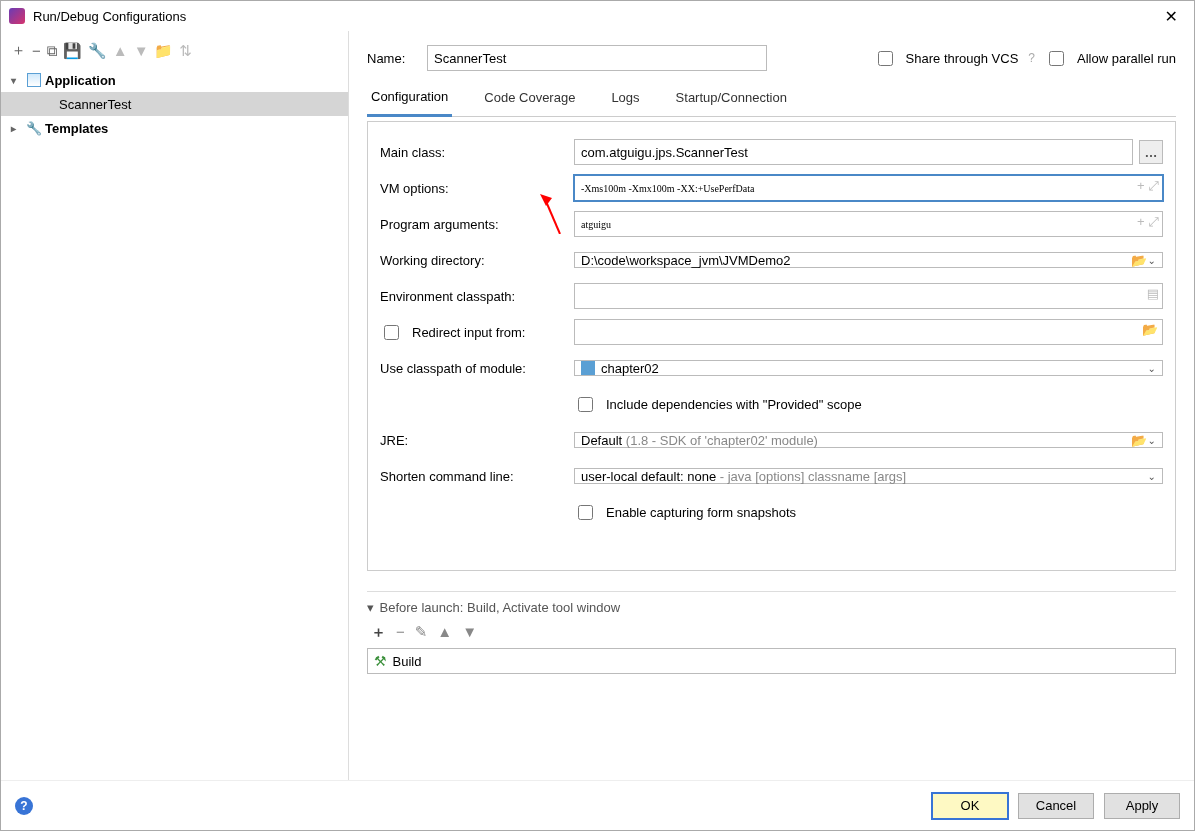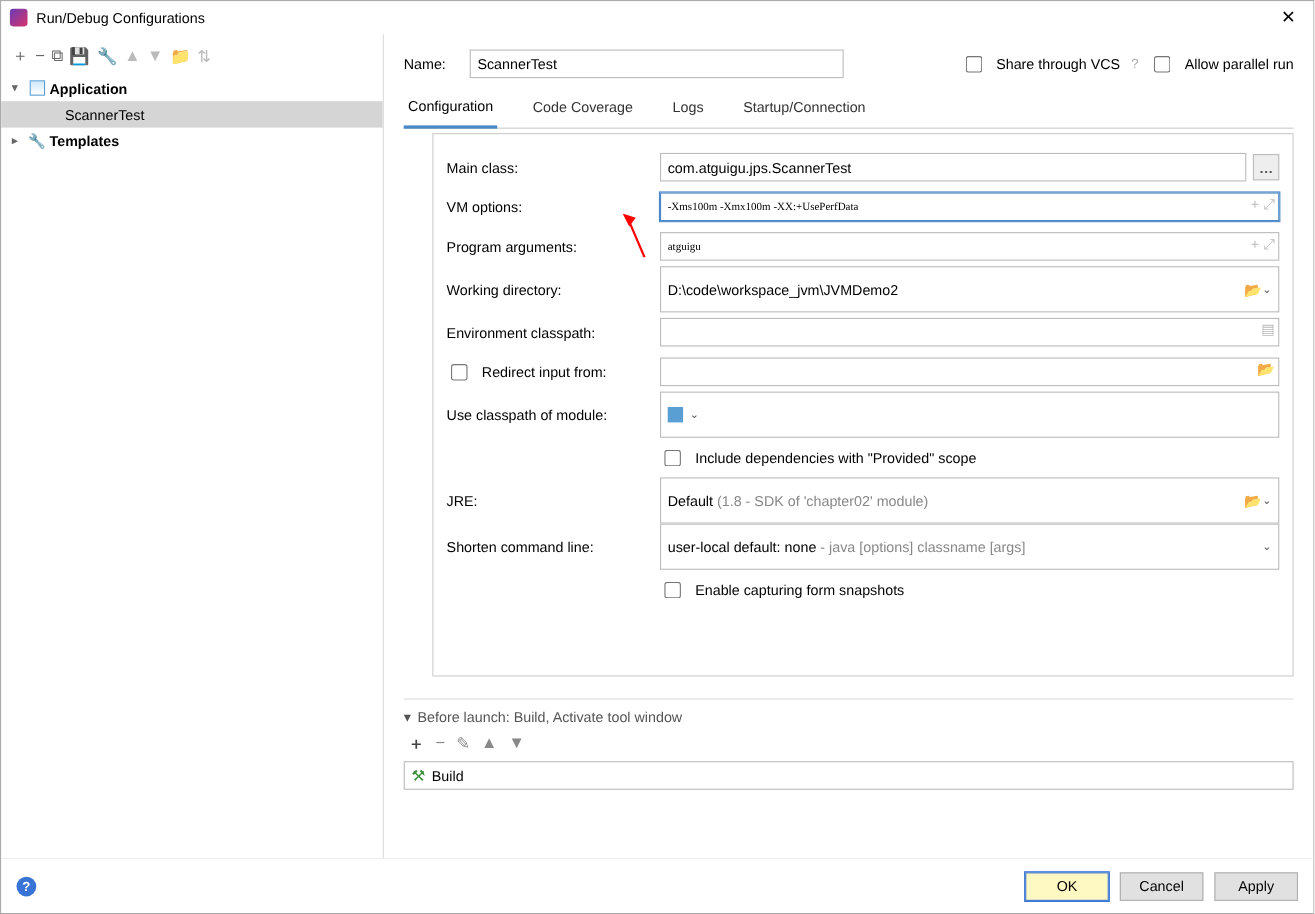--- a/index.html
+++ b/index.html
@@ -26,26 +26,26 @@
 .row { display: flex; align-items: center; gap: 10px; margin-bottom: 10px; }
 .name-label { width: 50px; }
 input[type=text] { height: 26px; border: 1px solid #bbb; padding: 2px 6px; background: #fff; }
 .name-input { width: 340px; }
 .chk { display: inline-flex; align-items: center; gap: 10px; }
 .chk input { width: 15px; height: 15px; }
 .help { color: #aaa; font-size: 12px; }
 .tabs { display: flex; border-bottom: 1px solid #ccc; gap: 28px; margin-bottom: 4px; align-items: center; }
 .tab { padding: 8px 4px 10px; cursor: pointer; color: #333; }
 .tab.active { color: #000; border-bottom: 3px solid #4a88c7; margin-bottom: -1px; }
-.form { border: 1px solid #ccc; padding: 12px 12px 60px; margin-bottom: 16px; margin-left: 26px; }
+.form { border: 1px solid #ccc; padding: 12px 12px 40px; margin-bottom: 16px; }
 .form-row { display: flex; align-items: center; min-height: 36px; gap: 8px; }
 .flabel { width: 186px; color: #000; }
 .fctrl { flex: 1; display: flex; align-items: center; gap: 6px; min-width: 0; }
 .fctrl input[type=text], .fctrl .select { flex: 1; min-width: 0; }
-.select { height: 42px; border: 1px solid #bbb; display: flex; align-items: center; padding: 0 6px; background: #fff; cursor: pointer; }
+.select { height: 16px; border: 1px solid #bbb; display: flex; align-items: center; padding: 0 6px; background: #fff; cursor: pointer; }
 .select .arrow { color: #555; font-size: 10px; }
 .select .txt { flex: 1; white-space: nowrap; overflow: hidden; text-overflow: ellipsis; }
 .gray { color: #888; }
 .inbtn { width: 24px; height: 24px; border: 1px solid #bbb; background: #eee; display: flex; align-items: center; justify-content: center; cursor: pointer; color: #555; font-weight: bold; }
 .input-wrap { flex: 1; position: relative; display: flex; }
 .input-wrap input { flex: 1; padding-right: 40px; }
 .input-wrap.focus input { border: 1px solid #4a88c7; box-shadow: 0 0 0 1px #4a88c7; }
 .input-icons { position: absolute; right: 4px; top: 3px; display: flex; gap: 4px; color: #bbb; font-size: 13px; }
 .input-icons span { cursor: pointer; }
 .mod-ico { width: 14px; height: 14px; background: #5a9fd4; display: inline-block; margin-right: 6px; }
@@ -197,20 +197,21 @@
                   <span>📂</span>
                 </span>
             </div>
           </div>
         </div>
         <div class="form-row">
           <span class="flabel">Use classpath of module:</span>
           <div class="fctrl">
             <div class="select">
               <span class="mod-ico"></span>
+              <span class="txt">chapter02</span>
               <span class="arrow">⌄</span>
             </div>
           </div>
         </div>
         <div class="form-row">
           <span class="flabel"></span>
           <div class="fctrl">
               <label class="chk">
                 <input type="checkbox" style="">
                 <span>Include dependencies with "Provided" scope</span>

